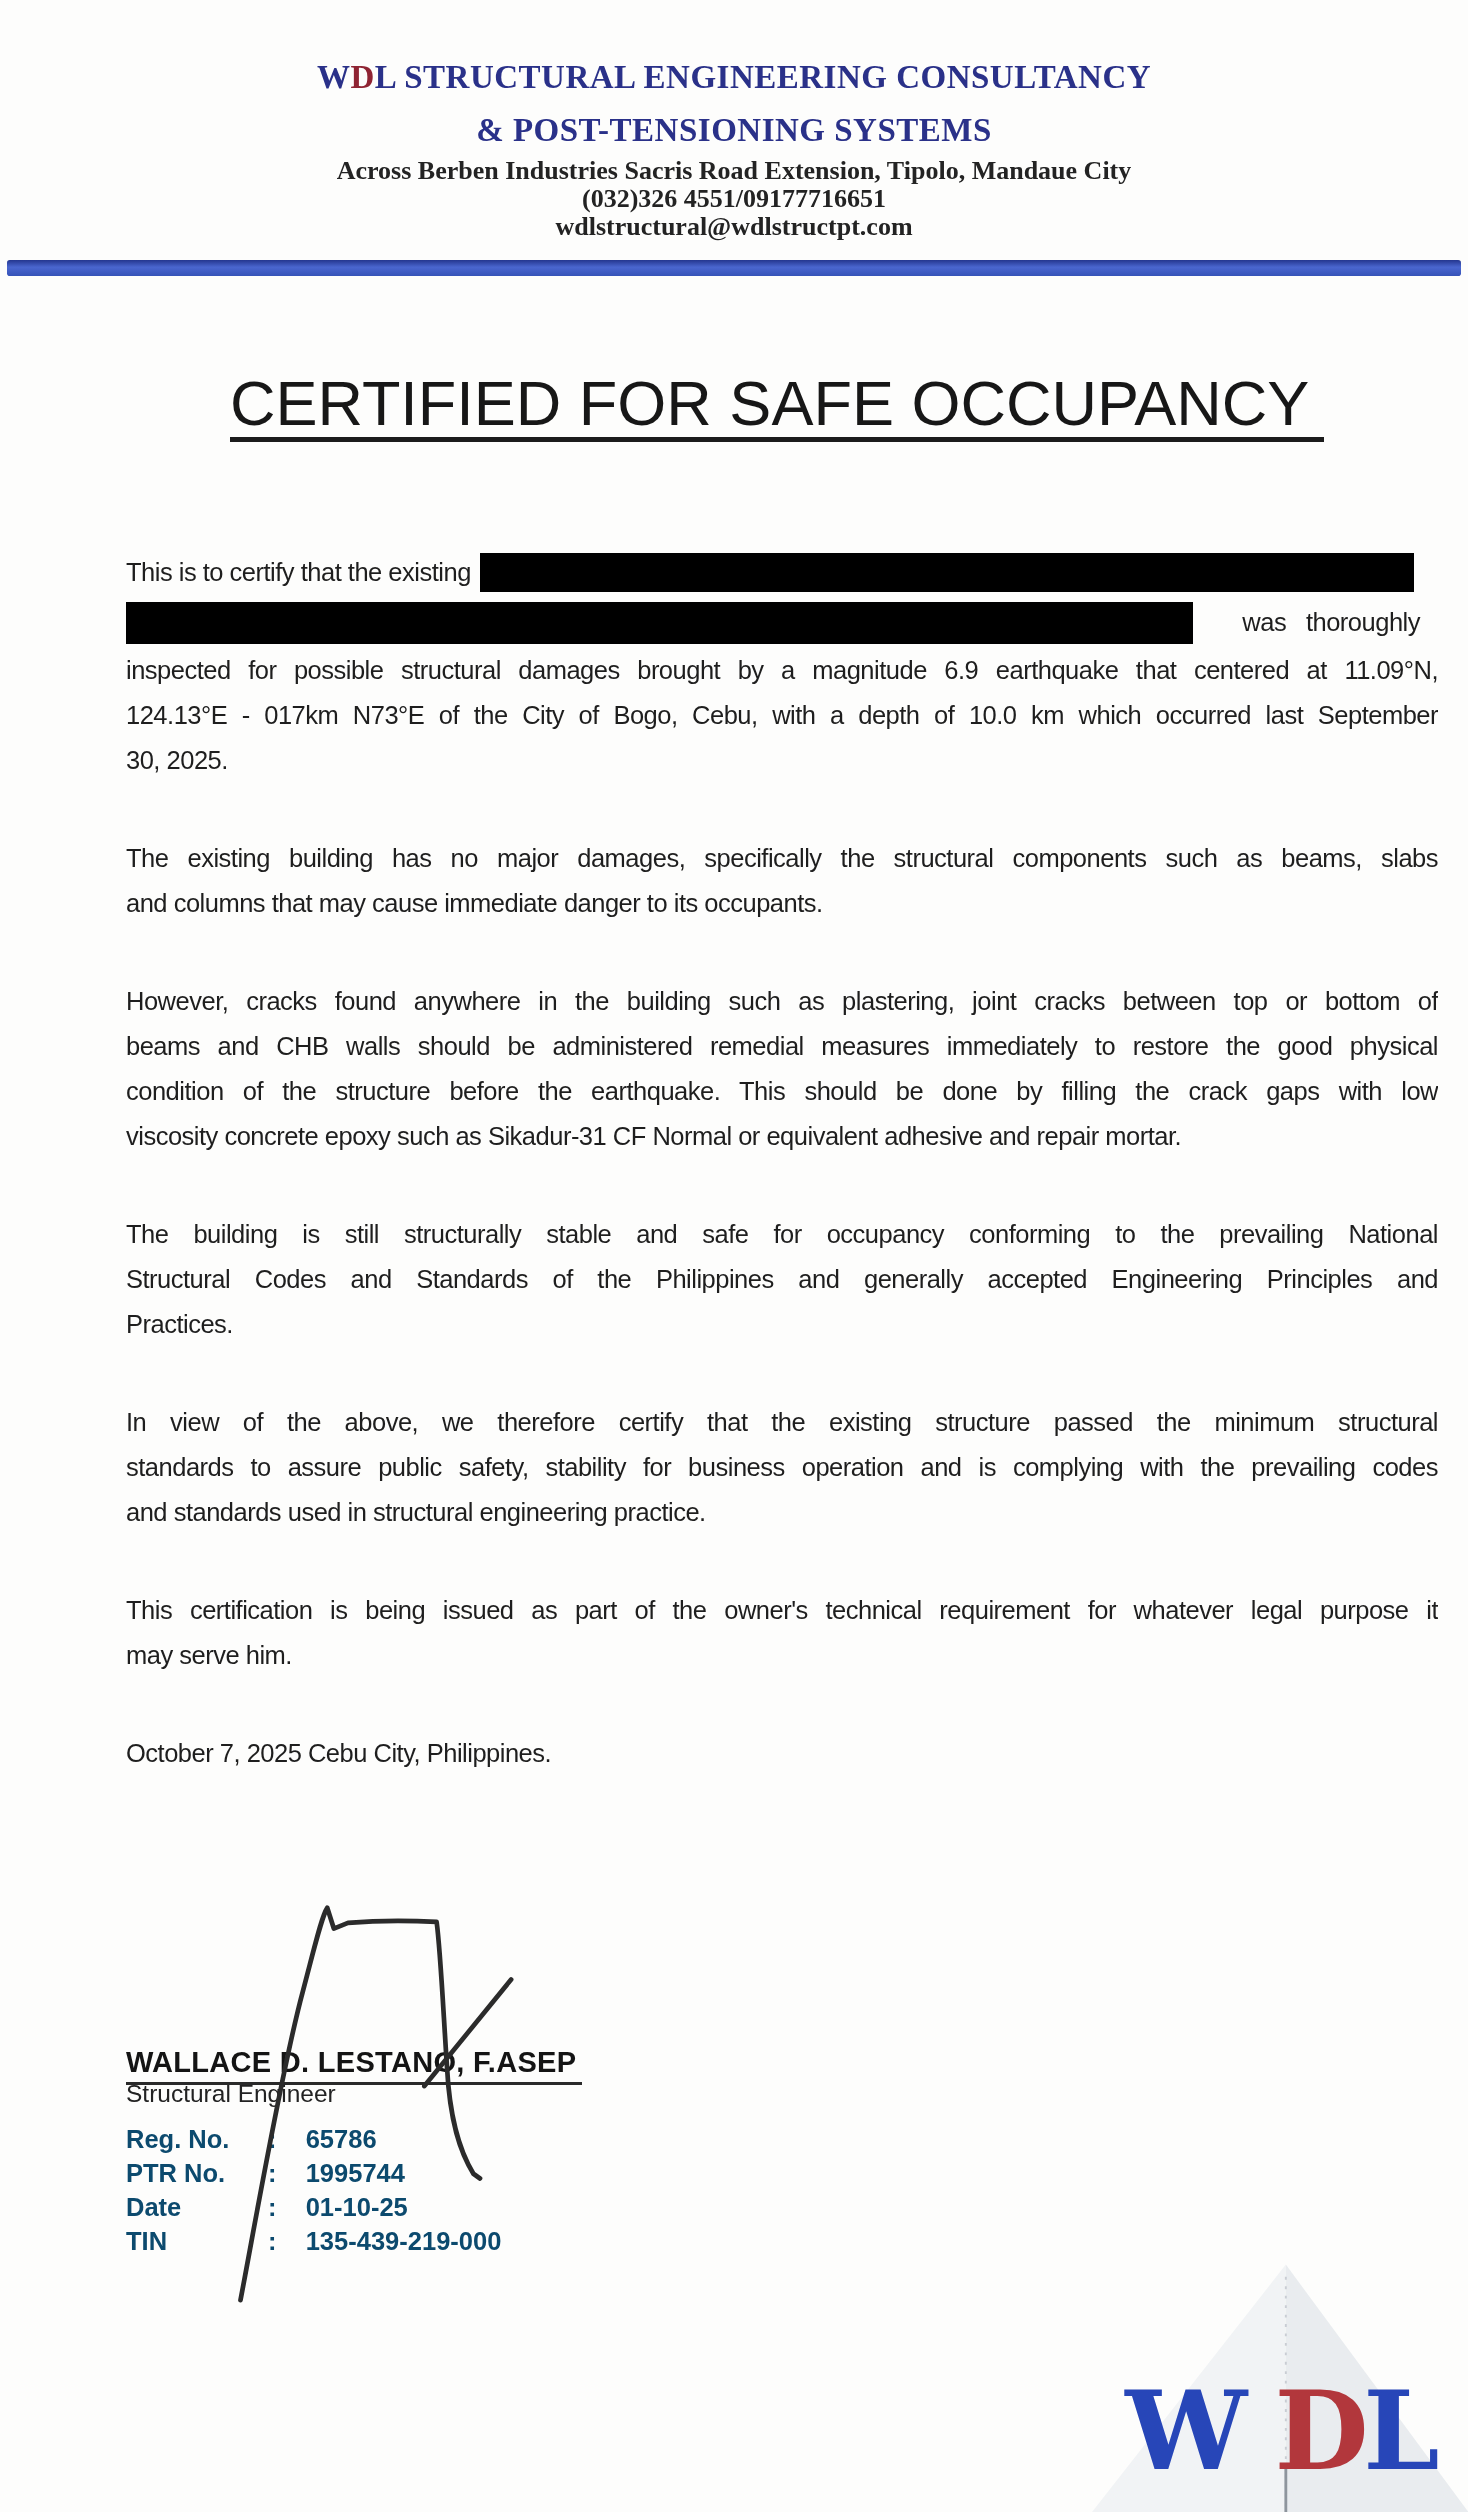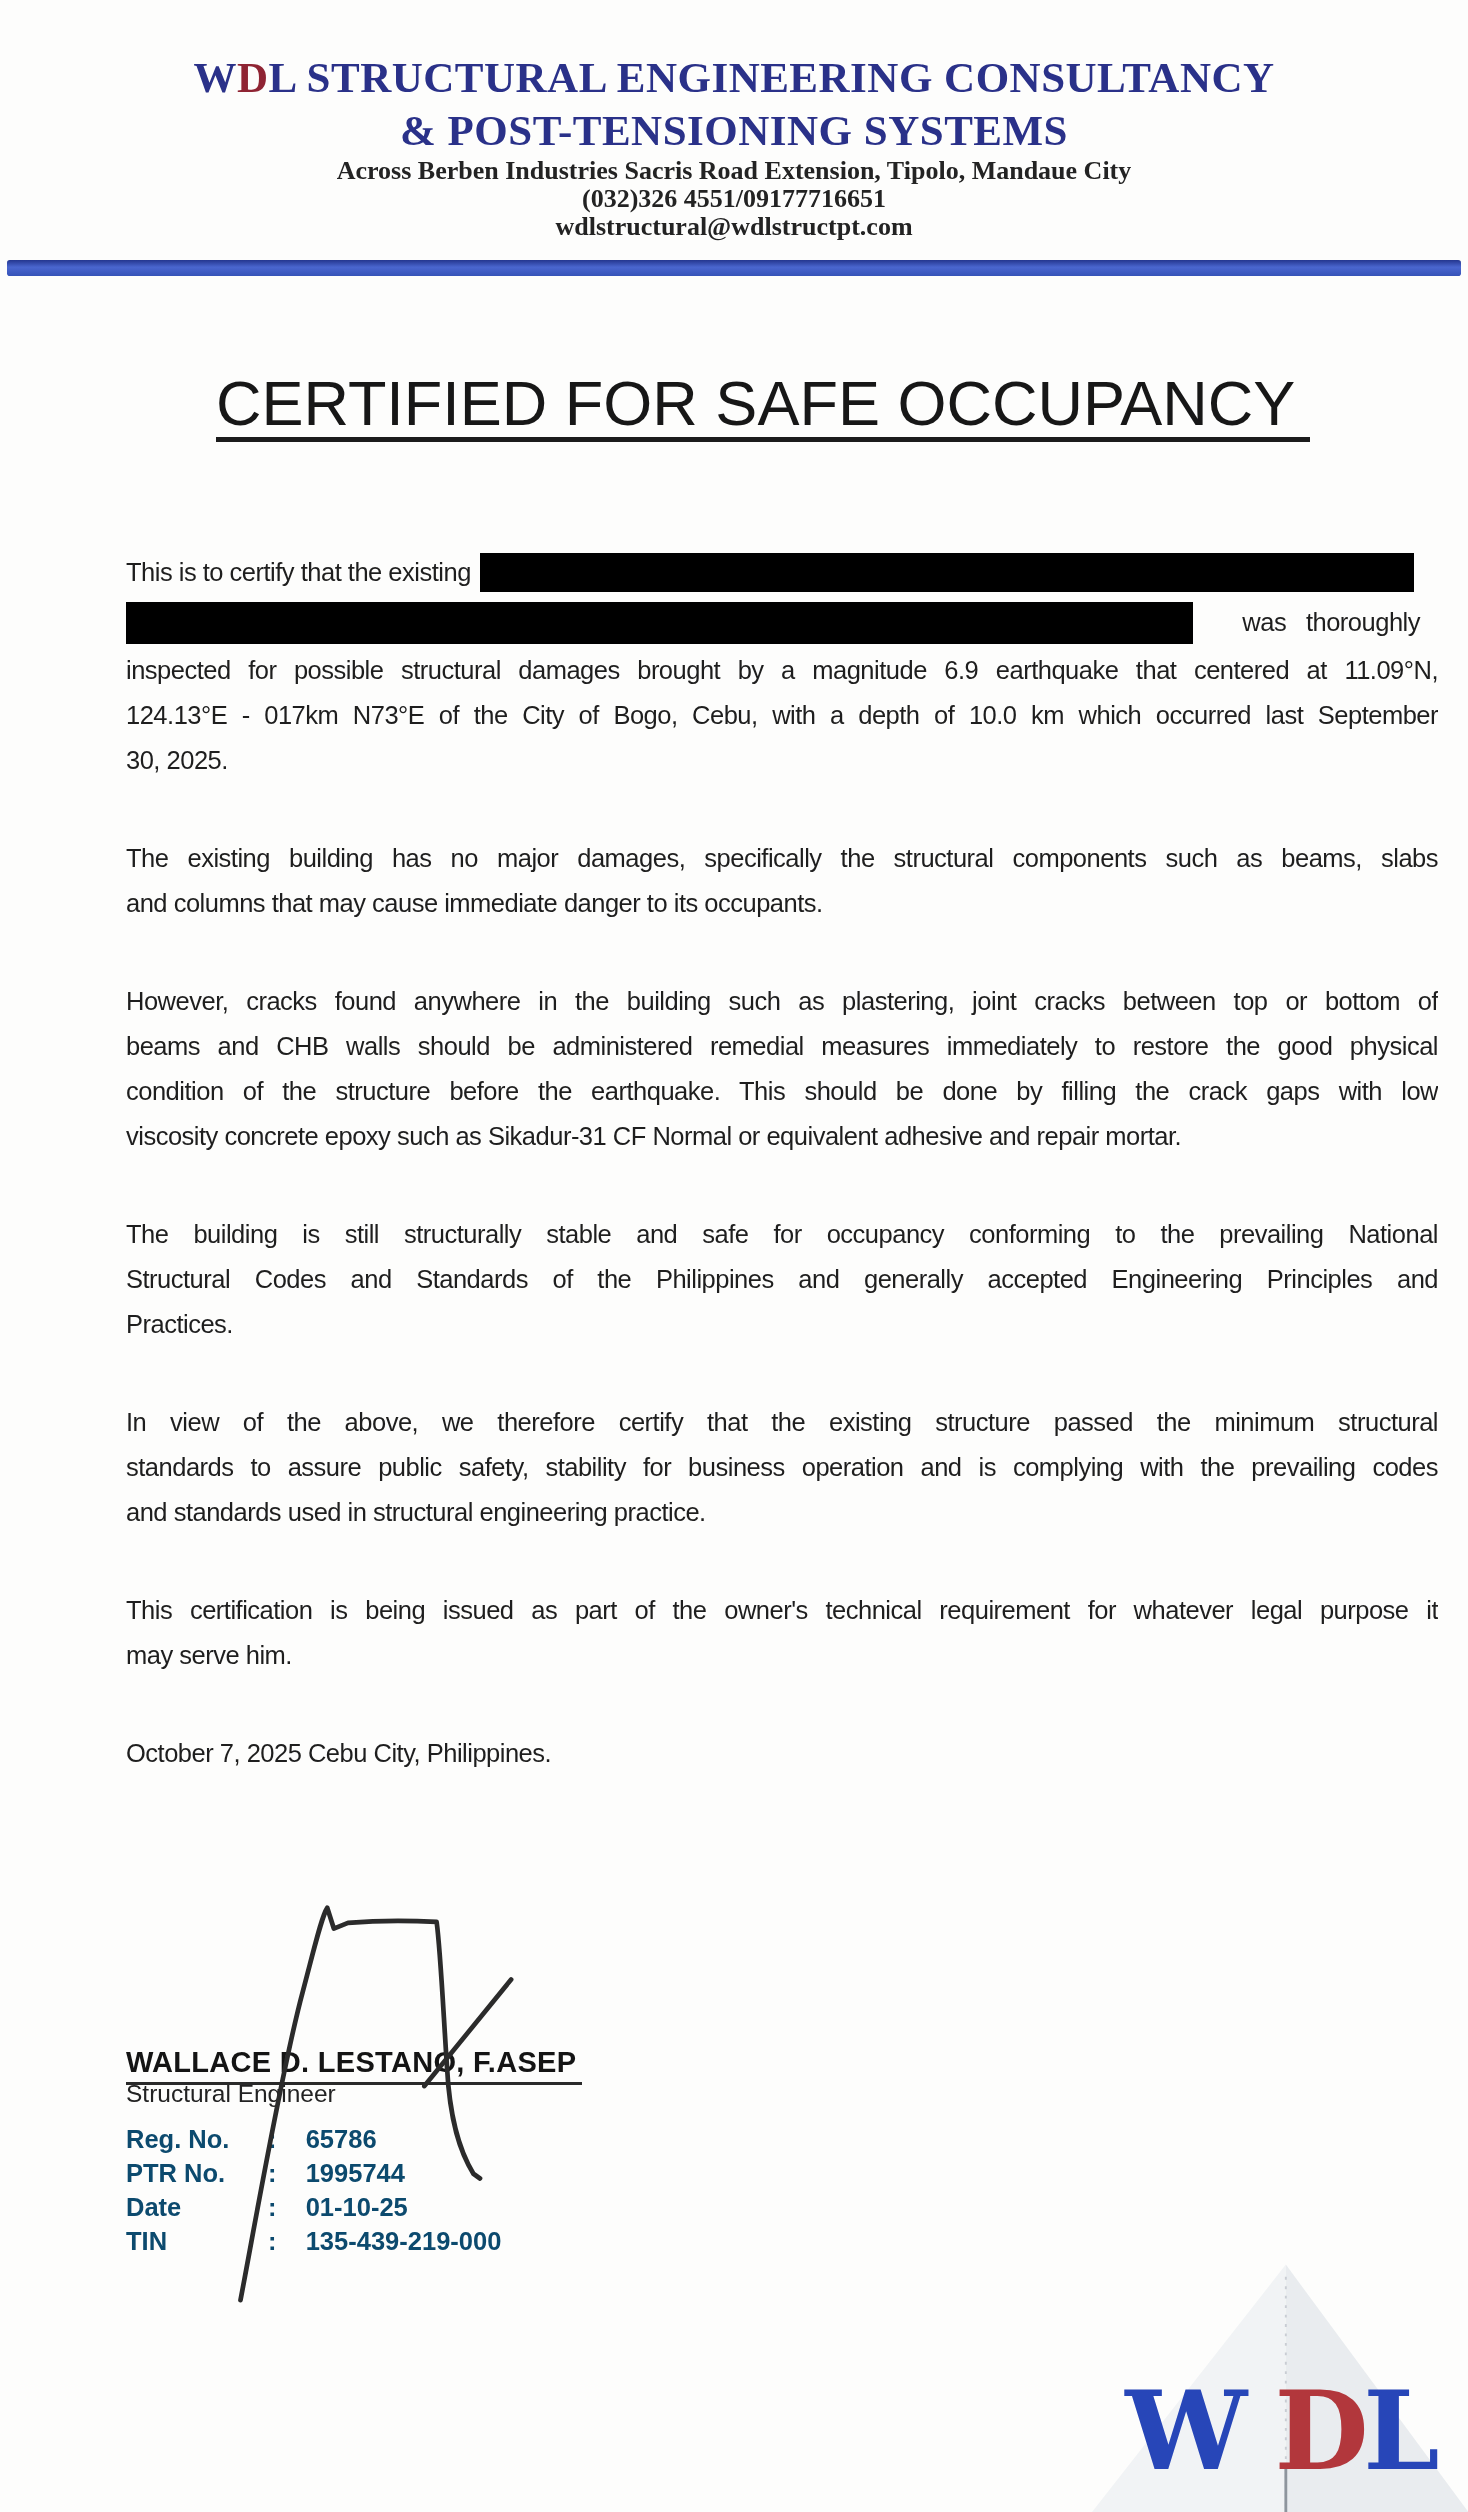--- a/index.html
+++ b/index.html
@@ -12,34 +12,34 @@
     font-family:"Liberation Sans",sans-serif;
     color:#1e1e1e;
   }
   
   .letterhead{
     position:absolute;left:0;top:51px;width:100%;
     text-align:center;
     font-family:"Liberation Serif",serif;
   }
   .company-line1,.company-line2{
-    font-size:43px;font-weight:bold;line-height:53px;
+    font-size:33px;font-weight:bold;line-height:53px;
     color:var(--header-navy);
     letter-spacing:0.5px;
   }
   .company-d{color:var(--header-red);}
   .hdr-sub{font-size:26px;font-weight:bold;line-height:28px;color:#232323;}
   .header-rule{
     position:absolute;left:6.6px;right:6.6px;top:260px;height:16px;
     background:linear-gradient(to bottom,#24368f 0%, #4a66cf 45%, #3653b8 100%);
     border-radius:2.8px;
   }
   
   .doc-title{
-    position:absolute;left:216px;top:370px;
+    position:absolute;left:230px;top:370px;
     display:inline-block;white-space:nowrap;
     font-size:63px;line-height:66px;font-weight:400;
     color:#171717;
     border-bottom:5.7px solid #1c1c1c;
     padding:0 15px 0.9px 0;
   }
   
   .doc-body{
     position:absolute;left:126px;top:548px;width:1312px;
     overflow:hidden;

